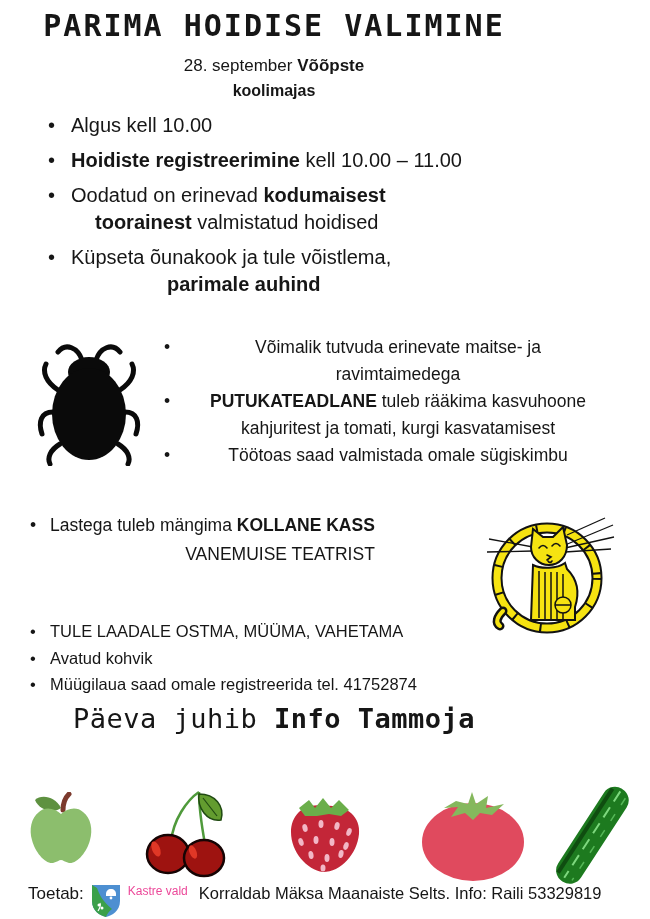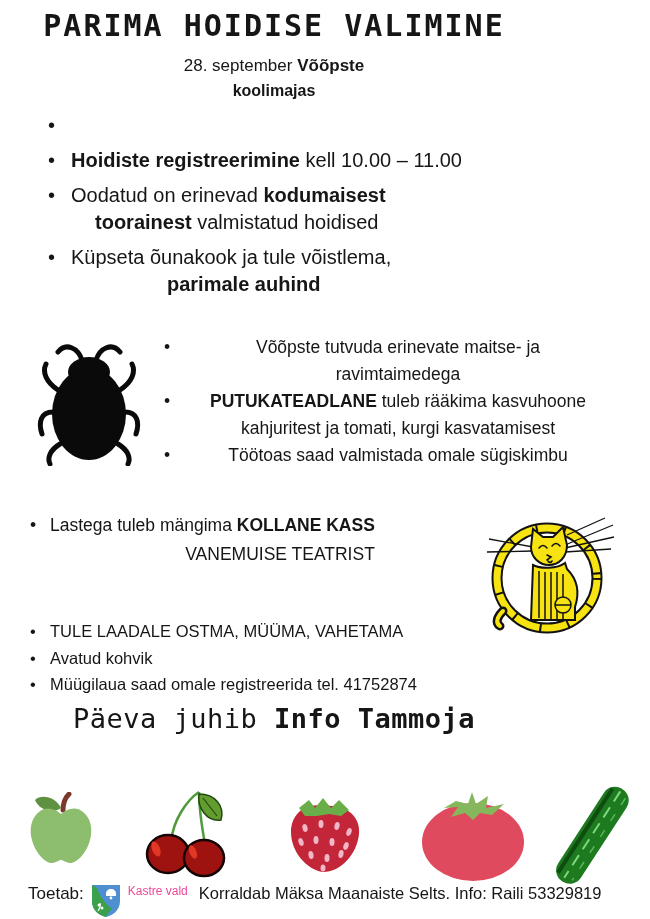--- a/index.html
+++ b/index.html
@@ -57,20 +57,21 @@
 <div class="poster">
 
   <div class="abs center title">PARIMA HOIDISE VALIMINE</div>
 
   <div class="abs center sub1"><span>28. september </span><strong>Võõpste</strong></div>
   <div class="abs center sub2">koolimajas</div>
 
   <div class="abs events">
     <div class="erow">
       <span class="mk">•</span>
+      <span>Algus kell 10.00</span>
     </div>
     <div class="erow">
       <span class="mk">•</span>
       <span><strong>Hoidiste registreerimine</strong><span> kell 10.00 – 11.00</span></span>
     </div>
     <div class="erow">
       <span class="mk">•</span>
       <span><span>Oodatud on erinevad </span><strong>kodumaisest</strong><br>
       <span class="ind2"><strong>toorainest</strong><span> valmistatud hoidised</span></span></span>
     </div>
@@ -92,21 +93,21 @@
       <path d="M24,102 C14,108 11,116 14,122"></path>
       <path d="M82,102 C92,108 95,116 92,122"></path>
     </g>
     <ellipse cx="53" cy="30" rx="21" ry="15" fill="#0a0a0a"></ellipse>
     <ellipse cx="53" cy="72" rx="37" ry="46" fill="#0a0a0a"></ellipse>
   </svg>
 
   <div class="abs gcol">
     <div class="gitem">
       <span class="gmk">•</span>
-      <span>Võõpste tutvuda erinevate maitse- ja</span><br>
+      <span>Võimalik tutvuda erinevate maitse- ja</span><br>
       <span>ravimtaimedega</span>
     </div>
     <div class="gitem">
       <span class="gmk">•</span>
       <strong>PUTUKATEADLANE</strong><span> tuleb rääkima kasvuhoone</span><br>
       <span>kahjuritest ja tomati, kurgi kasvatamisest</span>
     </div>
     <div class="gitem">
       <span class="gmk">•</span>
       <span>Töötoas saad valmistada omale sügiskimbu</span>

